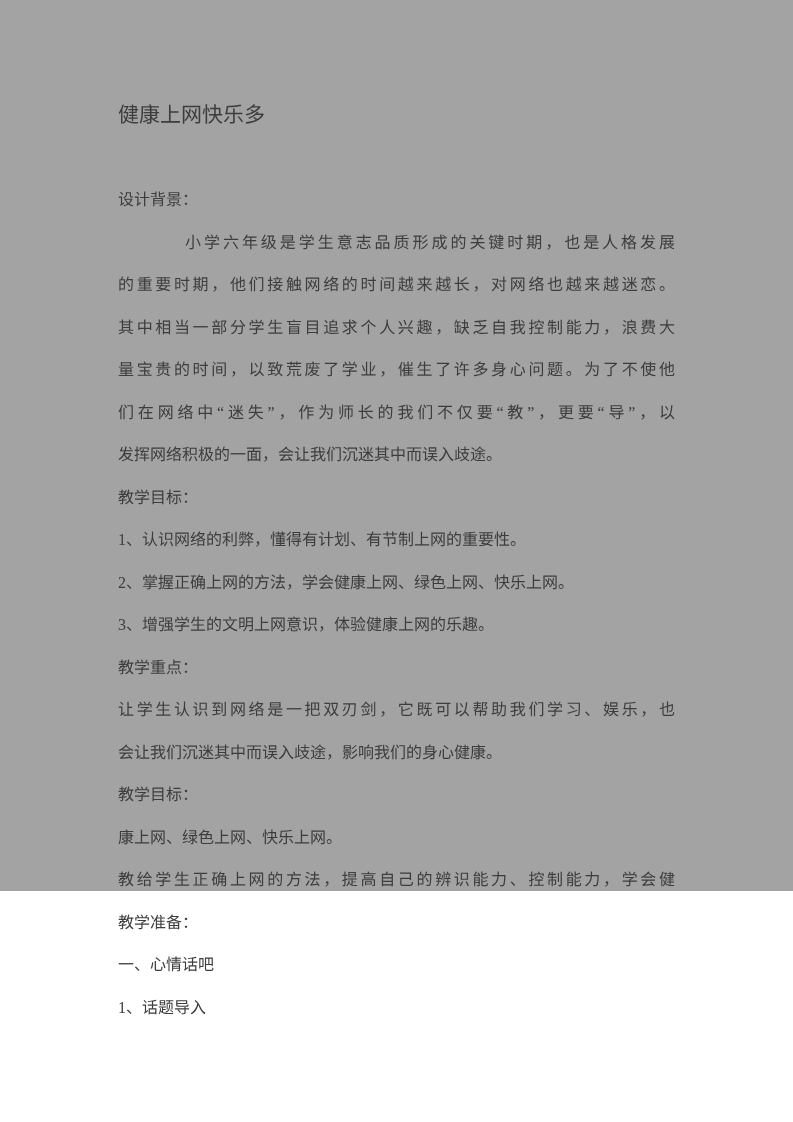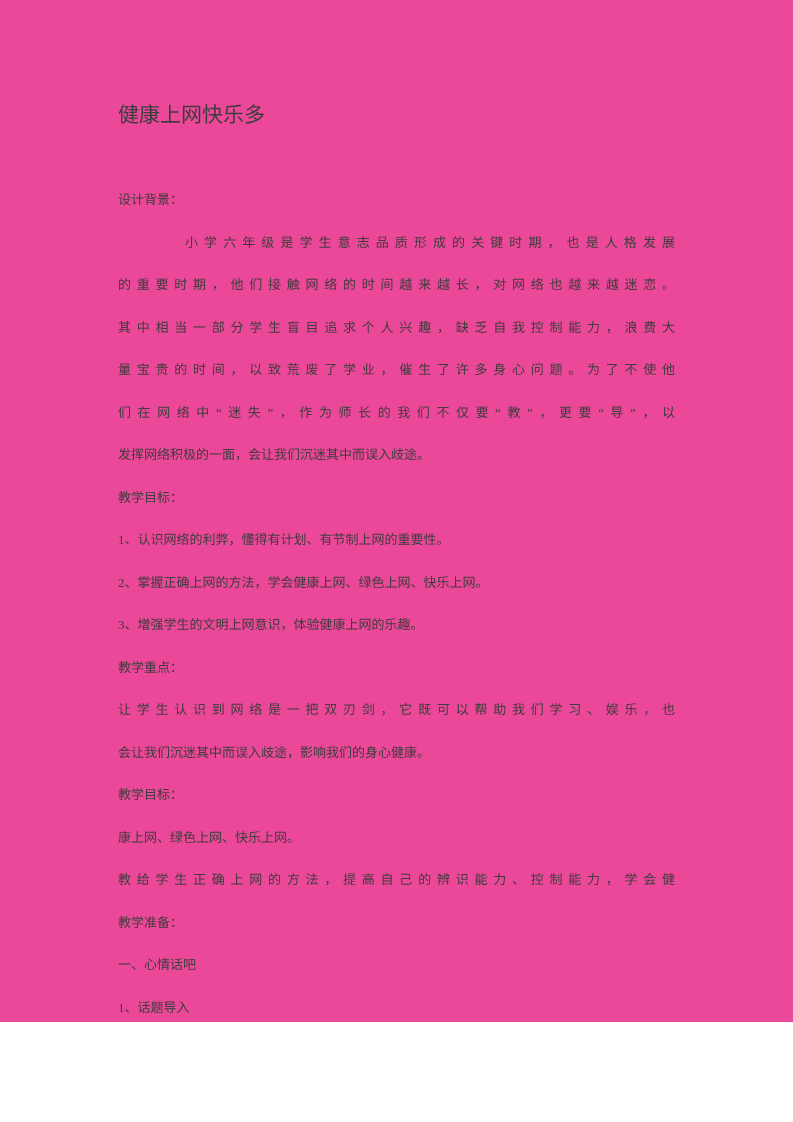--- a/index.html
+++ b/index.html
@@ -8,28 +8,28 @@
   body {
     width: 793px;
     height: 1122px;
     overflow: hidden;
     font-family: "Liberation Serif", "DejaVu Serif", serif;
   }
 
   
   .page {
     width: 793px;
-    height: 1022px;
+    height: 891px;
     padding: 94px 118px 0 118px;
-    background: #ec4899;
+    background: #a3a3a3;
   }
 
   
   .line {
-    font-size: 13px;
+    font-size: 16px;
     line-height: 42.5px;
     height: 42.5px;
     white-space: nowrap;
     font-weight: normal;
   }
 
   
   .title {
     font-size: 21px;
     margin-bottom: 42.5px;

